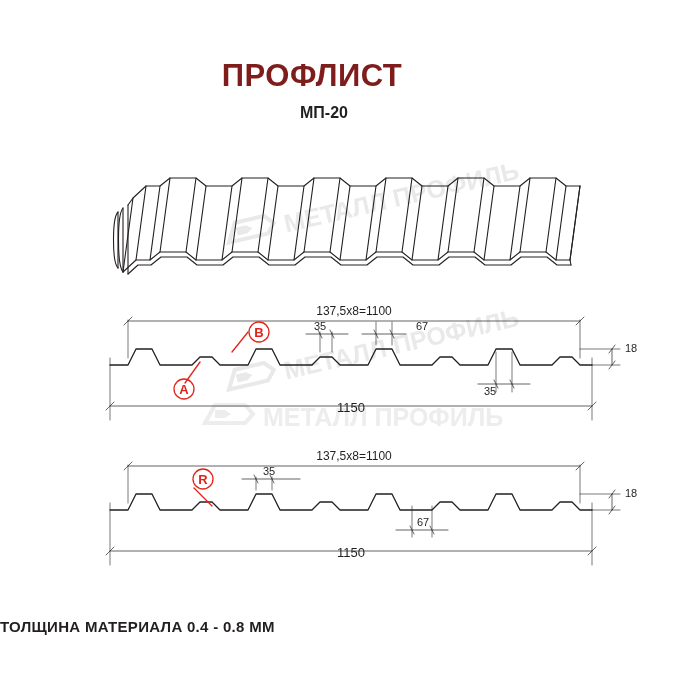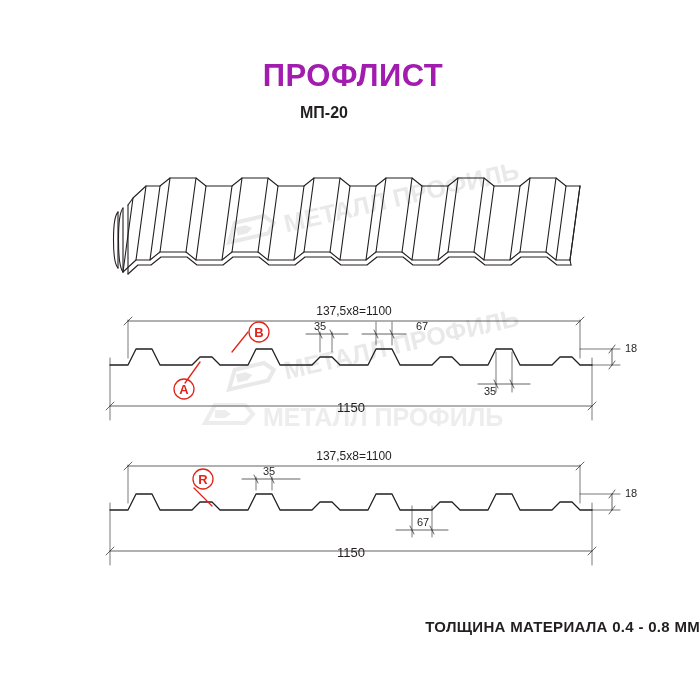--- a/index.html
+++ b/index.html
@@ -21,39 +21,38 @@
   }
   .title {
     position: absolute;
     top: 58px;
     left: 0;
     width: 624px;
     text-align: center;
     font-size: 31px;
     font-weight: bold;
     letter-spacing: 0.5px;
-    color: #a21caf;
-    padding-left: 41px;
+    color: #7f1d1d;
   }
   .subtitle {
     position: absolute;
     top: 104px;
     left: 0;
     width: 648px;
     text-align: center;
     font-size: 16px;
     font-weight: bold;
     color: #231f20;
   }
   .footer {
     position: absolute;
     top: 618px;
     left: 0;
     width: 700px;
-    text-align: right;
+    text-align: left;
     font-size: 15px;
     font-weight: bold;
     letter-spacing: 0.3px;
     color: #231f20;
   }
   .drawing {
     position: absolute;
     top: 0;
     left: 0;
   }

